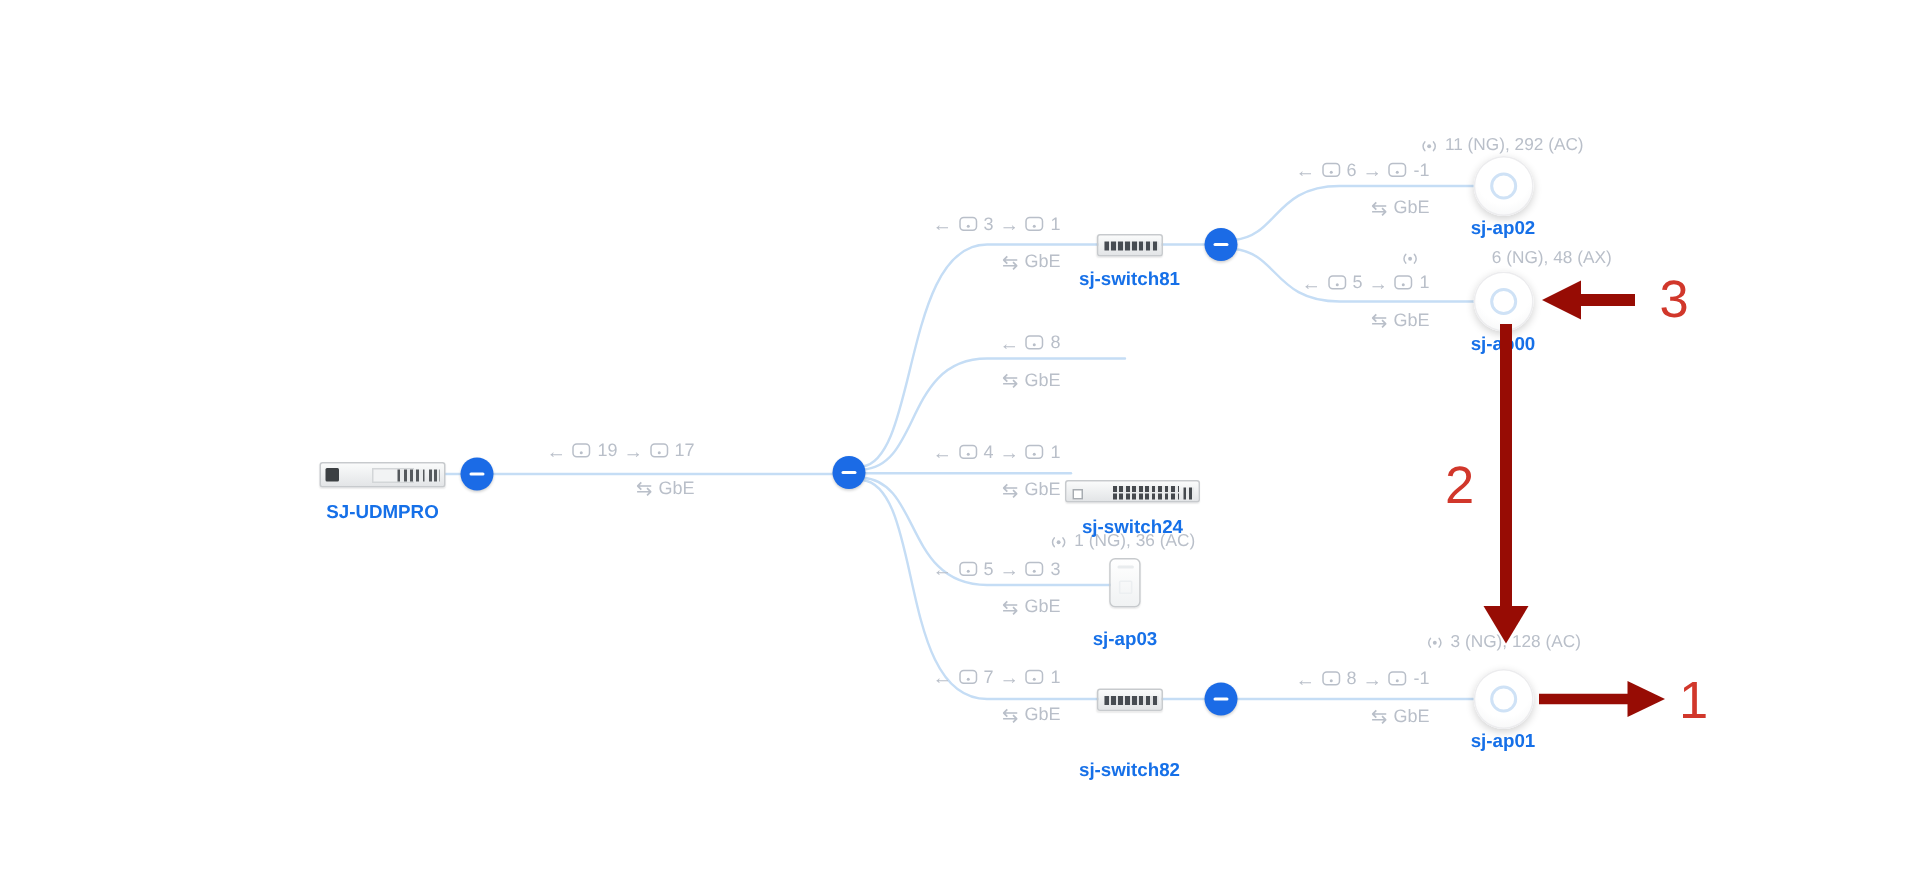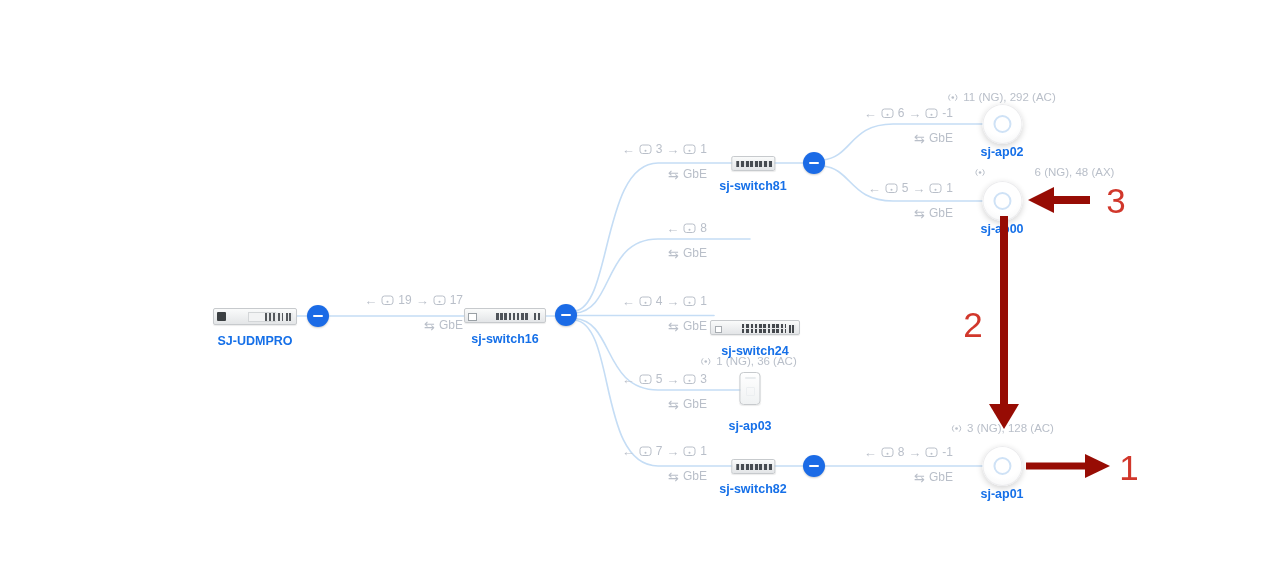--- a/index.html
+++ b/index.html
@@ -104,28 +104,20 @@
   <div class="node" style="left:255px;top:308px;">
     <div class="gfx rack-udm">
       <span class="udm-screen"></span>
       <span class="udm-slot"></span>
       <span class="udm-ports"></span>
       <span class="udm-dots"></span>
     </div>
     <div class="dev-label gap9">SJ-UDMPRO</div>
   </div>
 
-  <div class="node" style="left:505px;top:308px;">
-    <div class="gfx rack-sw16">
-      <span class="sw16-led"></span>
-      <span class="sw16-ports"></span>
-      <span class="sw16-extra"></span>
-    </div>
-    <div class="dev-label gap9">sj-switch16</div>
-  </div>
 
   <div class="node" style="left:753px;top:156px;">
     <div class="gfx sw8">
       <span class="sw8-ports"></span>
     </div>
     <div class="dev-label gap8">sj-switch81</div>
   </div>
 
 
   <div class="node" style="left:755px;top:320px;">
@@ -140,21 +132,21 @@
   </div>
 
   <div class="node" style="left:750px;top:372px;">
     <div class="gfx inwall">
       <span class="inwall-mark"></span>
       <span class="inwall-sq"></span>
     </div>
     <div class="dev-label gap2">sj-ap03</div>
   </div>
 
-  <div class="node" style="left:753px;top:459px;">
+  <div class="node" style="left:753px;top:459px;gap:24px;">
     <div class="gfx sw8">
       <span class="sw8-ports"></span>
     </div>
     <div class="dev-label gap8">sj-switch82</div>
   </div>
 
   <div class="node" style="left:1002px;top:104px;">
     <div class="ap-circle">
         <span class="ap-ring"></span>
       </div>
@@ -178,21 +170,21 @@
   <div class="wifi-row" style="left:1001px;top:91px;">
     <svg width="13" height="11" viewBox="0 0 13 11">
         <g fill="none" stroke="#b9bfc9" stroke-width="1" stroke-linecap="round">
           <path d="M3.6 2.6 A4.2 4.2 0 0 0 3.6 8.4"></path>
           <path d="M9.4 2.6 A4.2 4.2 0 0 1 9.4 8.4"></path>
         </g>
         <circle cx="6.5" cy="5.5" r="1.3" fill="#b9bfc9"></circle>
       </svg>
     <span>11 (NG), 292 (AC)</span>
   </div>
-  <div class="wifi-row" style="left:1044px;top:166px;gap:48px;">
+  <div class="wifi-row" style="left:1004px;top:166px;gap:48px;">
     <svg width="13" height="11" viewBox="0 0 13 11">
         <g fill="none" stroke="#b9bfc9" stroke-width="1" stroke-linecap="round">
           <path d="M3.6 2.6 A4.2 4.2 0 0 0 3.6 8.4"></path>
           <path d="M9.4 2.6 A4.2 4.2 0 0 1 9.4 8.4"></path>
         </g>
         <circle cx="6.5" cy="5.5" r="1.3" fill="#b9bfc9"></circle>
       </svg>
     <span>6 (NG), 48 (AX)</span>
   </div>
   <div class="wifi-row" style="left:748px;top:355px;">

